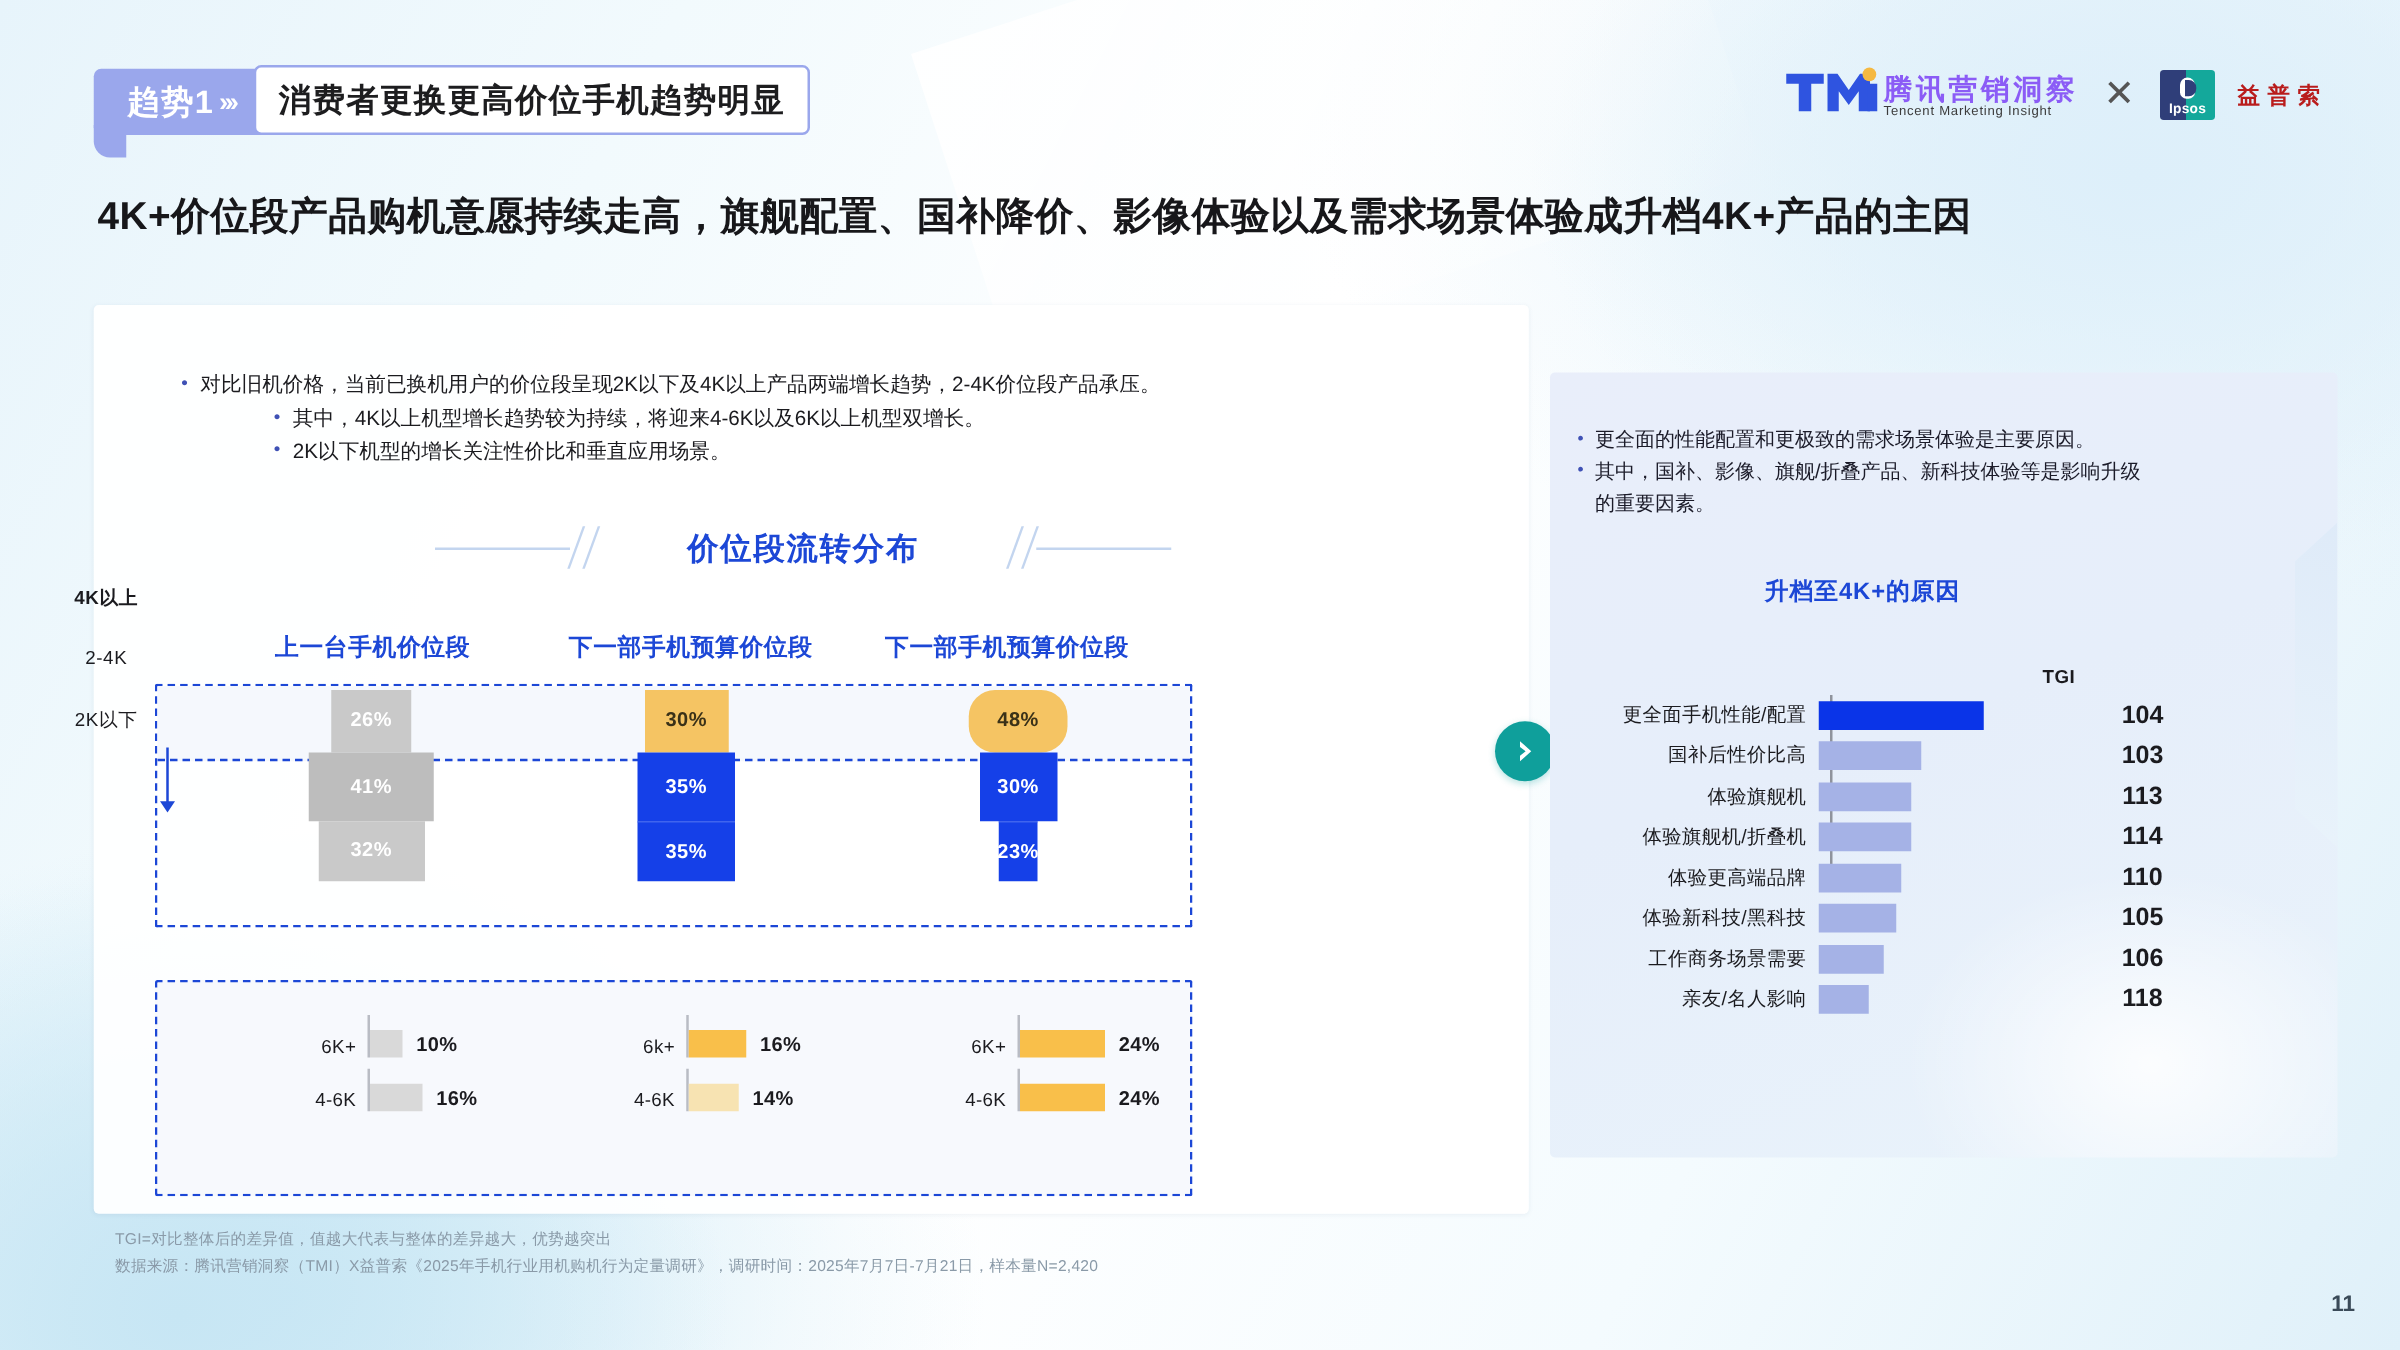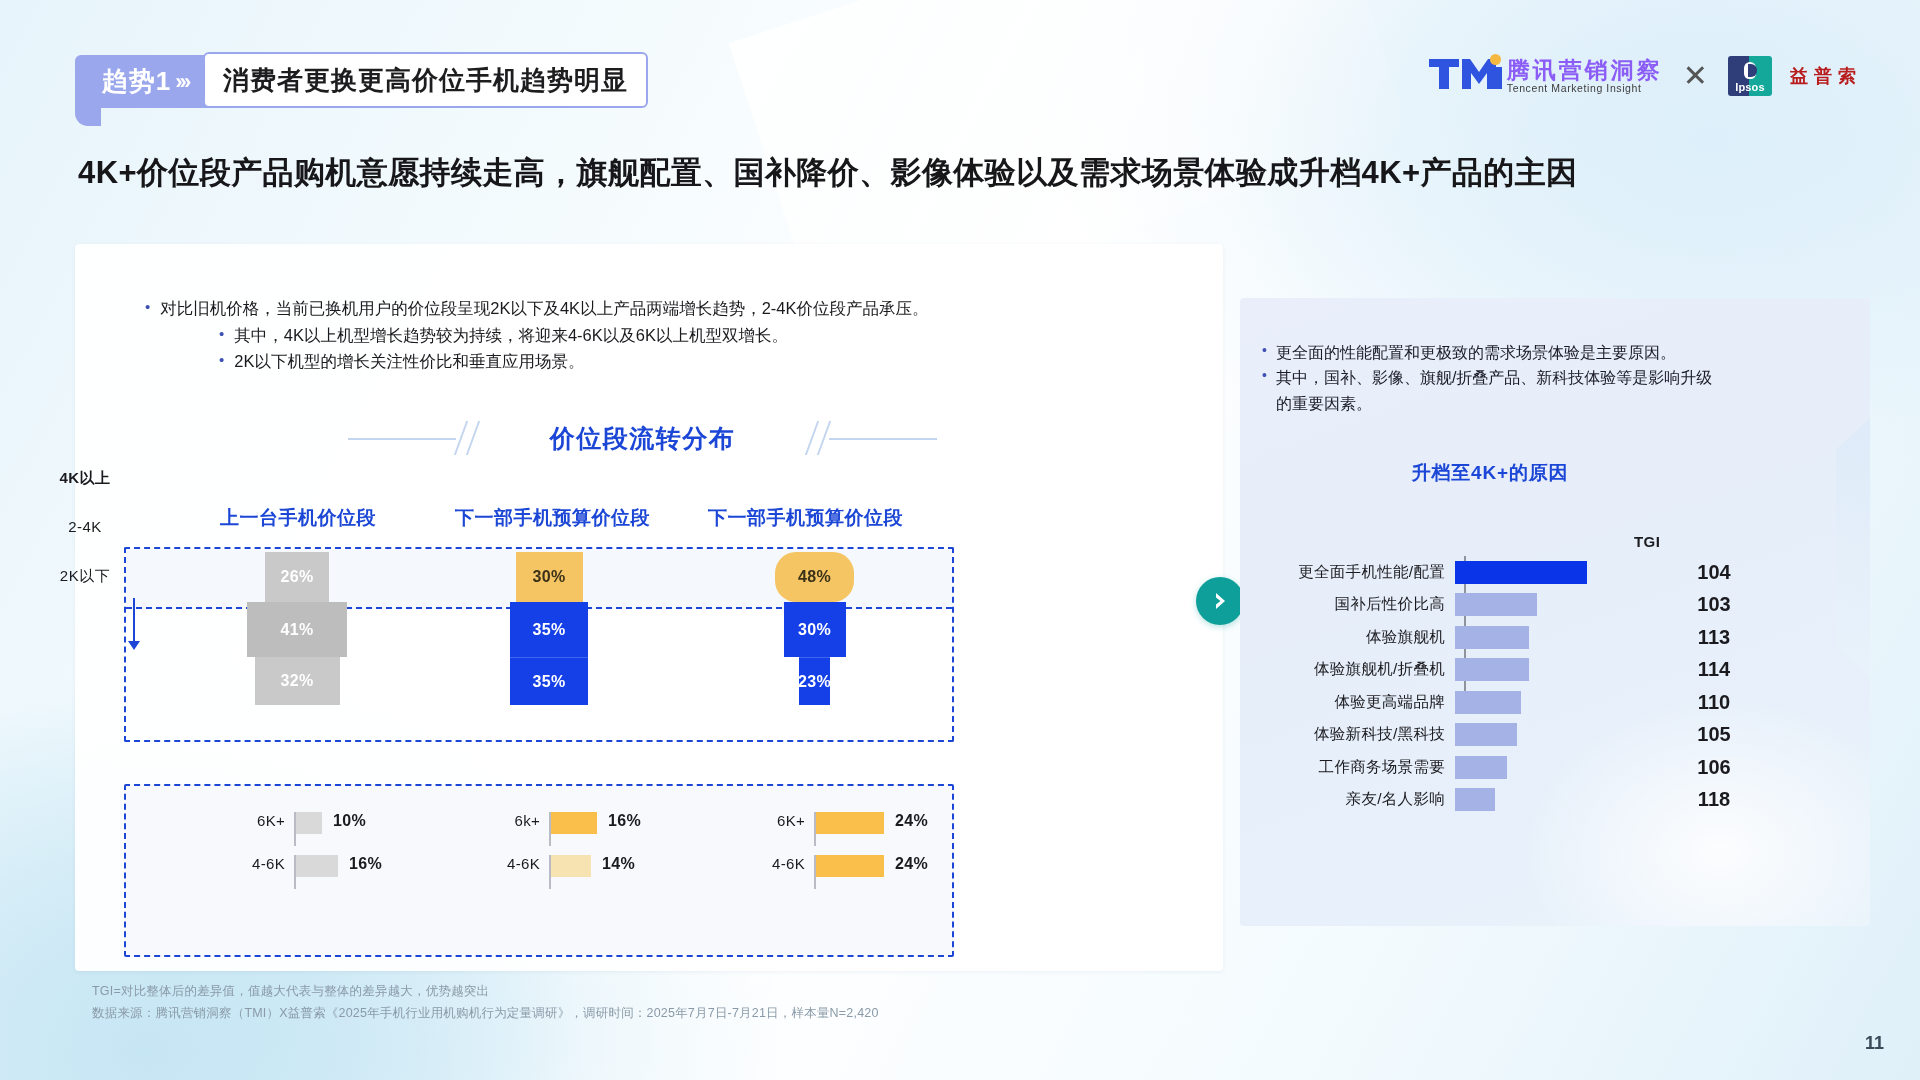--- a/index.html
+++ b/index.html
@@ -121,21 +121,21 @@
   .seg-blue2{background:#1540e8;color:#ffffff;border-top:1px solid #4066ee;}
 
   .down-arrow{position:absolute;left:133px;top:598px;width:2px;height:44px;background:#1c47d6;}
   .down-arrow:after{content:"";position:absolute;left:-5px;bottom:-8px;
     border-left:6px solid transparent;border-right:6px solid transparent;border-top:9px solid #1c47d6;}
 
   
   .detail-box{position:absolute;left:124px;top:784px;width:830px;height:173px;
     border:2px dashed #1c47d6;border-radius:2px;background:#f7f9fd;}
   .dgroup{position:absolute;}
-  .drow{display:flex;align-items:flex-start;height:34px;}
+  .drow{display:flex;align-items:flex-end;height:34px;}
   .dlbl{width:60px;text-align:right;font-size:15px;color:#1b1b1f;margin-right:9px;letter-spacing:.3px;}
   .daxis{width:2px;height:34px;background:#b9bcc4;margin-right:0;}
   .dbar{height:22px;}
   .dval{font-size:16px;font-weight:bold;color:#1b1b1f;margin-left:11px;letter-spacing:.3px;}
 
   
   .go-circle{position:absolute;left:1196px;top:577px;width:48px;height:48px;border-radius:50%;
     background:#0f9f9b;display:flex;align-items:center;justify-content:center;
     box-shadow:0 2px 6px rgba(15,159,155,.3);}
   .go-circle svg{display:block;}

